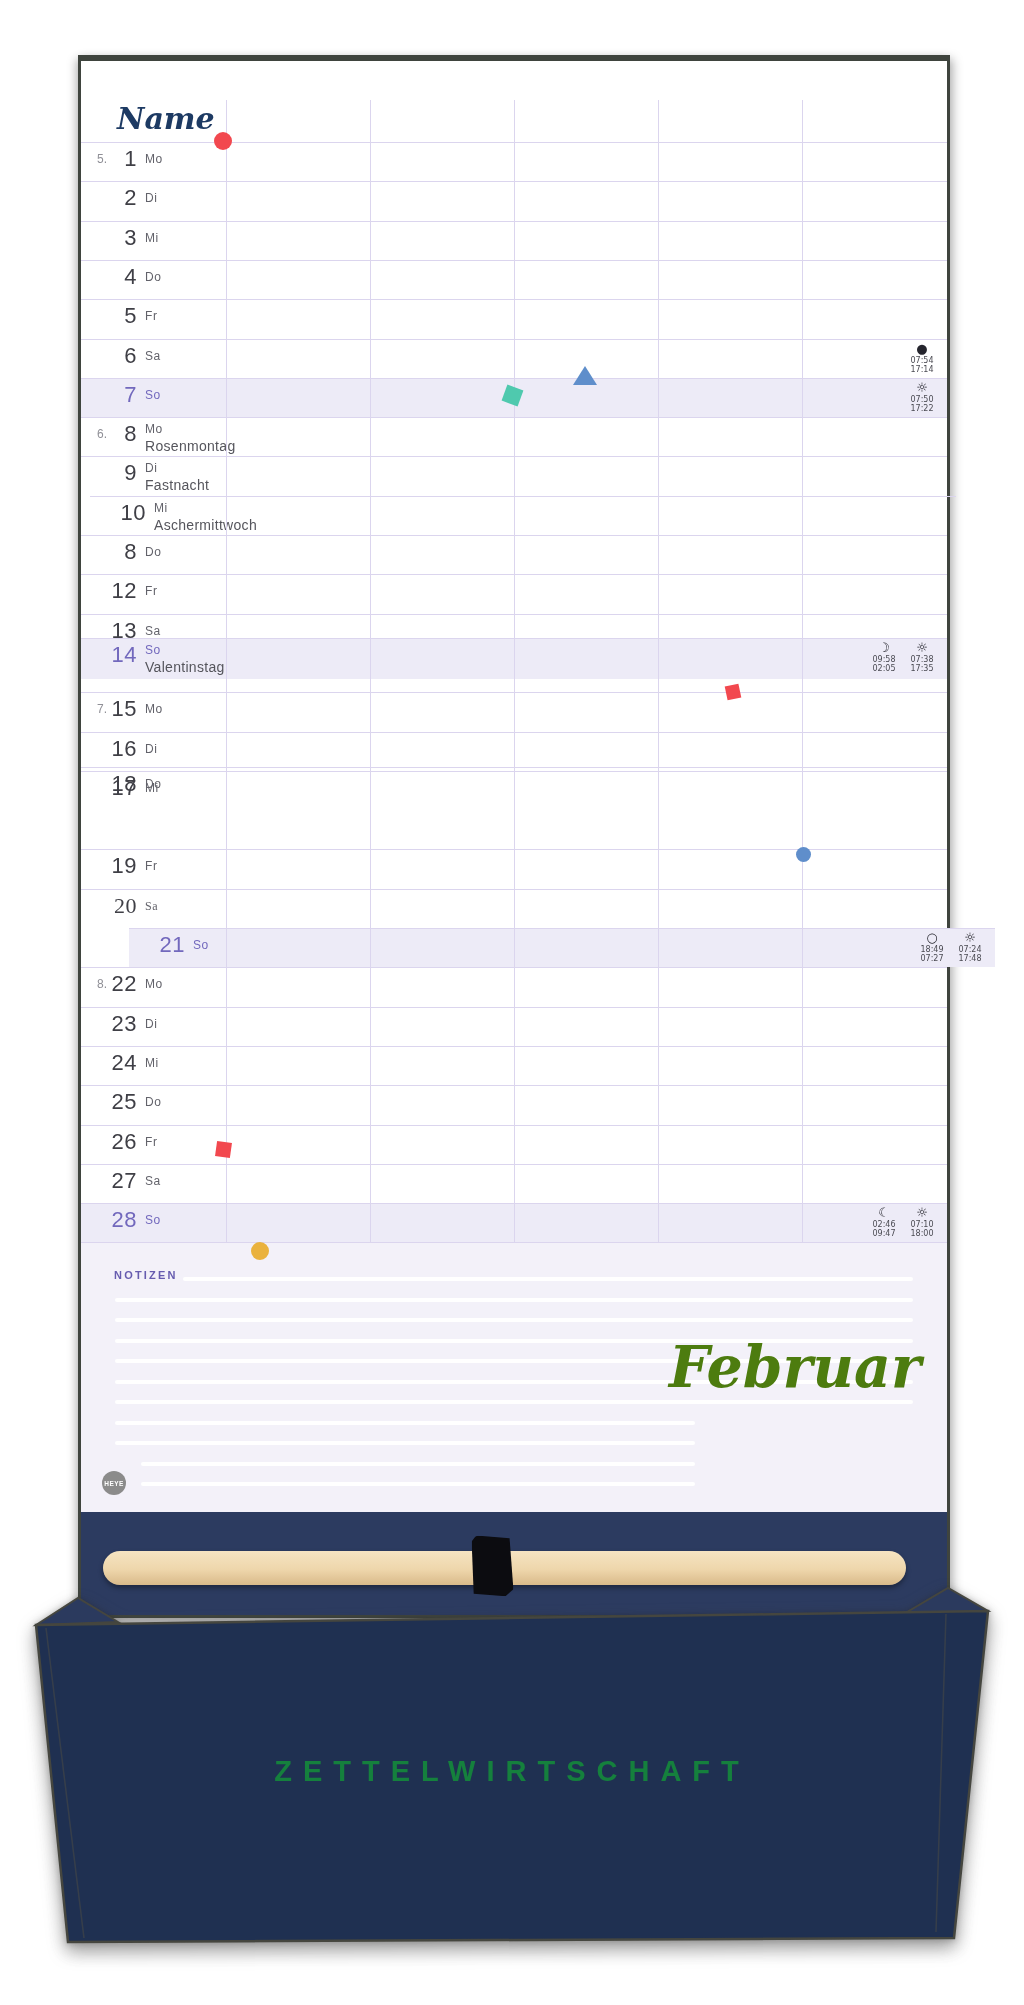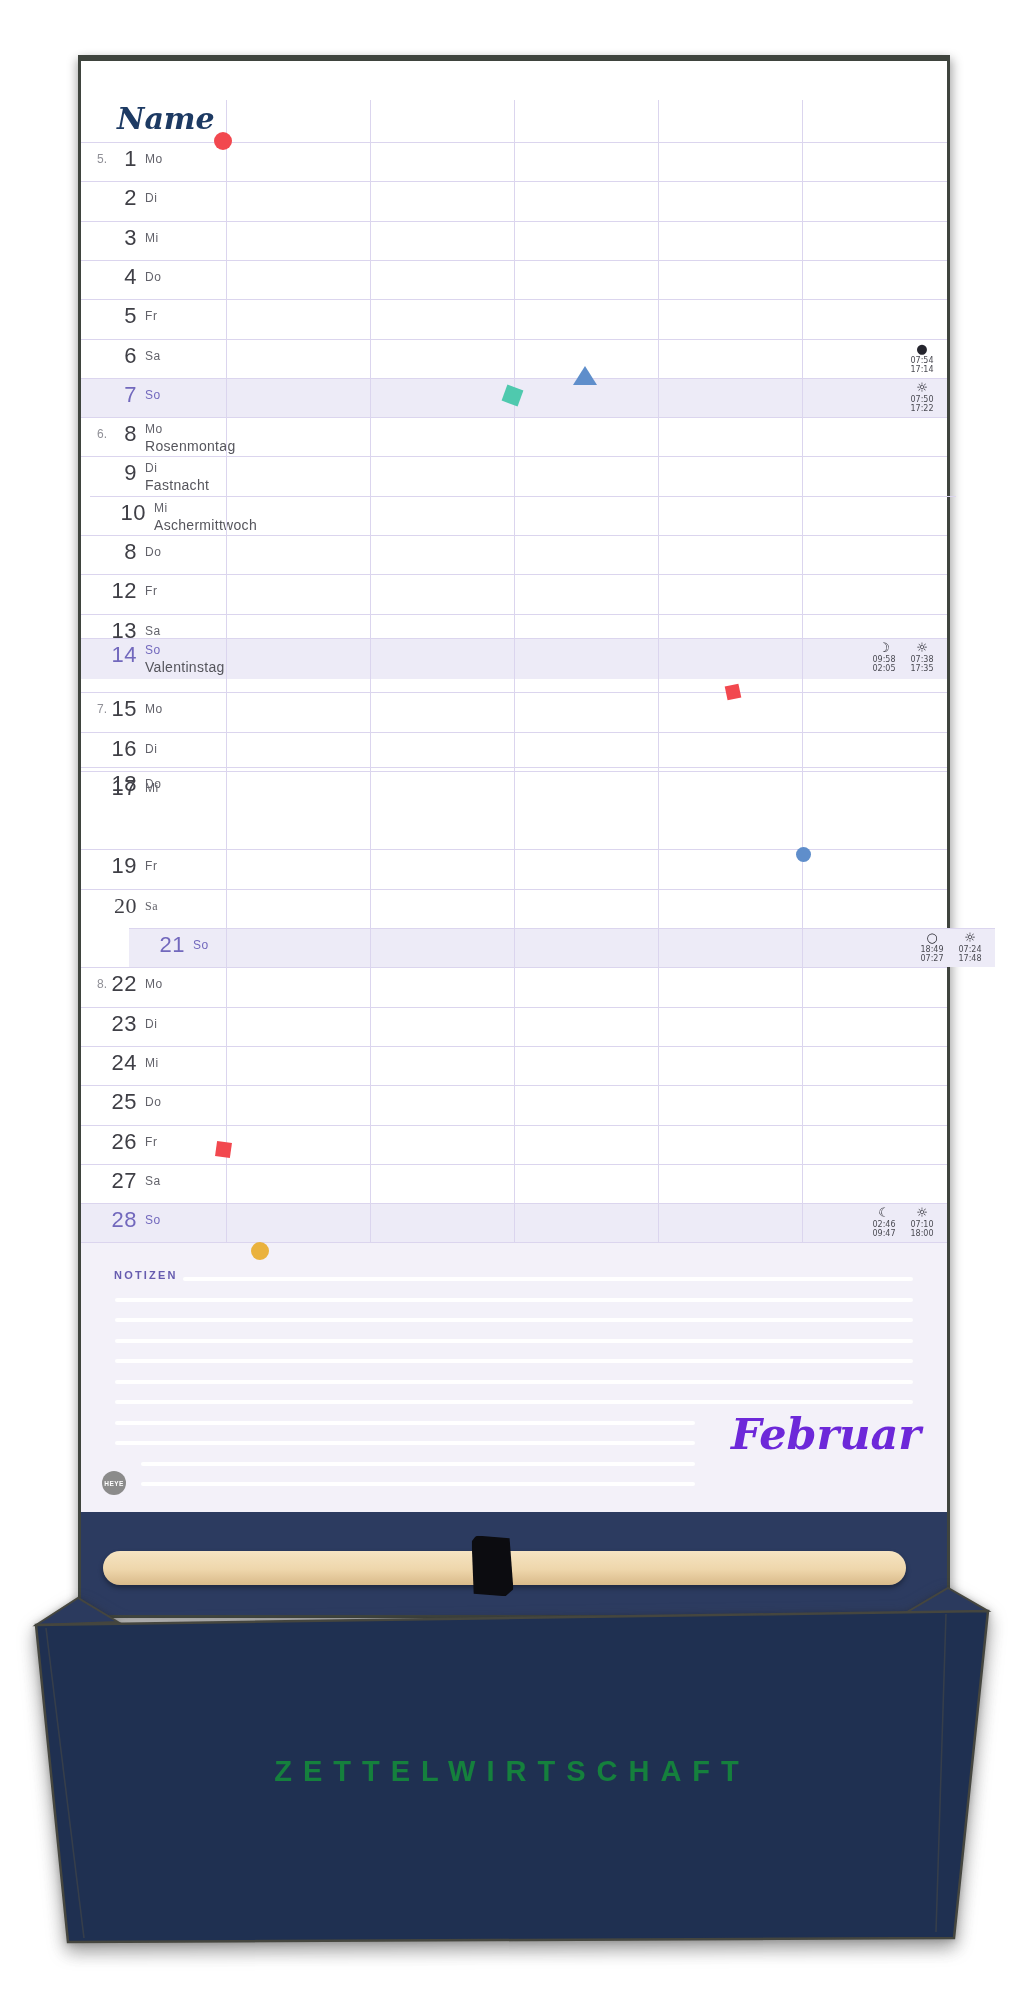--- a/index.html
+++ b/index.html
@@ -28,22 +28,22 @@
   .astro{width:34px;text-align:center;}
   .astro .glyph{font-family:"DejaVu Sans",sans-serif;font-size:13px;line-height:14px;color:#26262e;}
   .astro .t{font-family:"DejaVu Sans",sans-serif;font-size:8px;line-height:9px;color:#4a4a52;}
 
   
   .notes{position:absolute;left:0;top:1181px;width:866px;height:270px;background:#f3f1f9;
          border-top:1px solid #dbd5ee;box-sizing:border-box;}
   .notes-label{position:absolute;left:33px;top:1208px;font-size:11px;font-weight:bold;
          letter-spacing:2.2px;color:#665caf;z-index:3;}
   .note-line{position:absolute;height:4px;border-radius:2px;background:#ffffff;z-index:2;}
-  .month-script{position:absolute;right:26px;top:1348px;font-family:"DejaVu Serif",serif;
-         font-style:italic;font-weight:bold;font-size:43px;color:#6d28d9;z-index:4;}
+  .month-script{position:absolute;right:26px;top:1272px;font-family:"DejaVu Serif",serif;
+         font-style:italic;font-weight:bold;font-size:57px;color:#4d7c0f;z-index:4;}
   .logo{position:absolute;left:21px;top:1410px;width:24px;height:24px;border-radius:50%;
          background:#8b8b8b;color:#ffffff;font-size:6.5px;font-weight:bold;letter-spacing:.4px;
          display:flex;align-items:center;justify-content:center;z-index:4;}
 
   
   .band{position:absolute;left:0;top:1451px;width:866px;height:103px;background:#2c3b60;}
   .dowel{position:absolute;left:22px;top:39px;width:803px;height:34px;border-radius:17px;
          background:linear-gradient(#f6e4c2,#eed6ab 55%,#d9ba8a);
          box-shadow:0 3px 5px rgba(0,0,0,.35);}
   .strap{position:absolute;left:390px;top:24px;width:43px;height:60px;background:#0c0c10;

